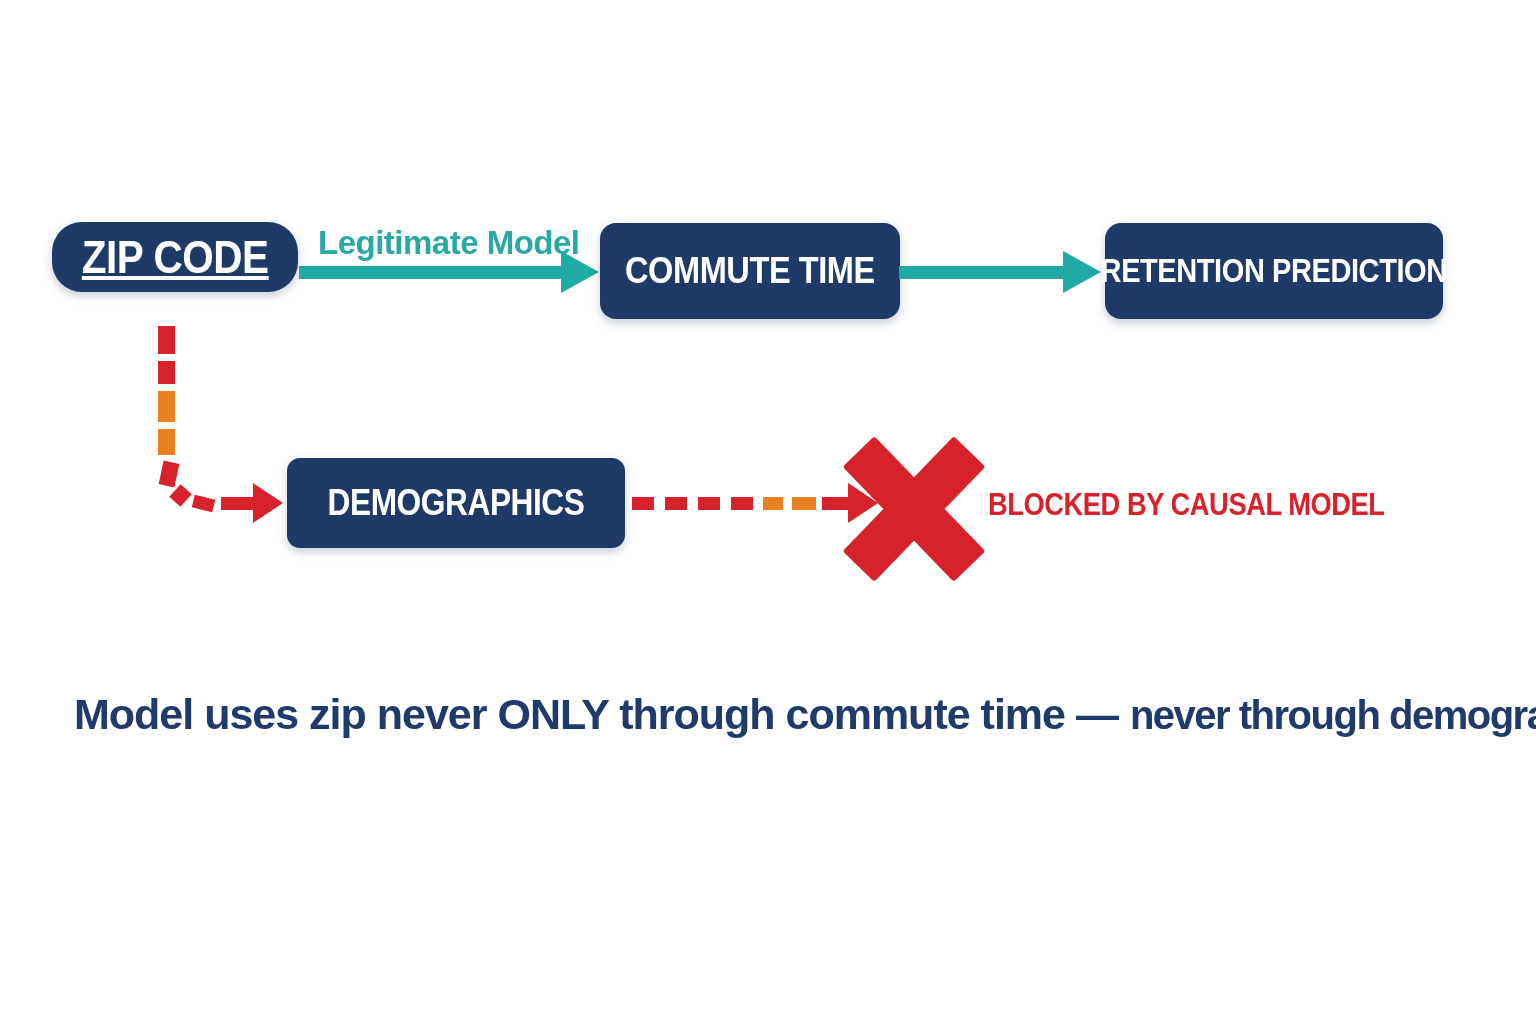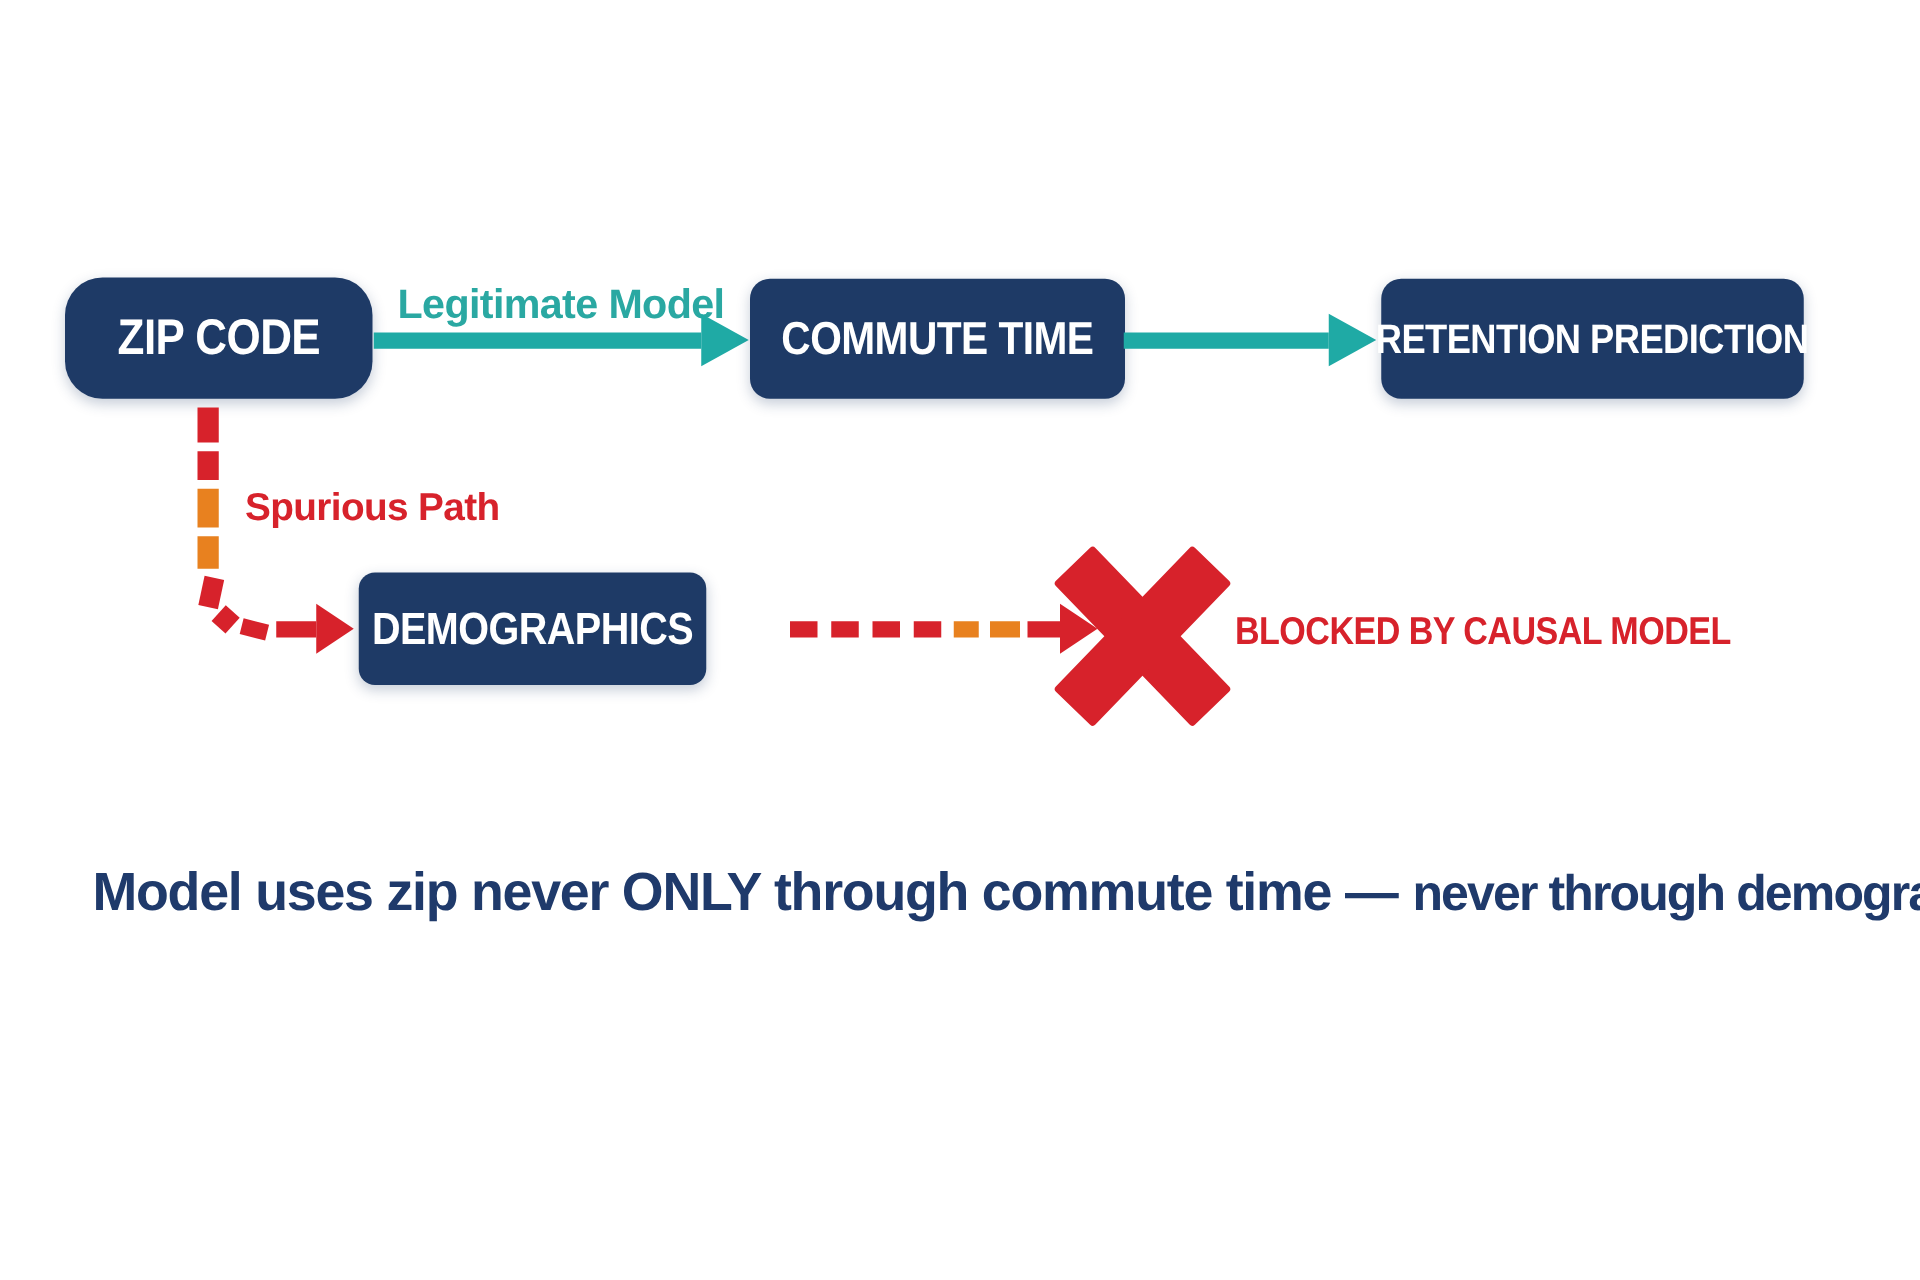--- a/index.html
+++ b/index.html
@@ -17,24 +17,24 @@
     justify-content: center;
     font-weight: 700;
     box-shadow: 0 4px 10px rgba(30,58,102,0.25);
   }
   .node .cond {
     display: inline-block;
     transform: scaleX(0.88);
     white-space: nowrap;
     letter-spacing: -0.5px;
   }
-  #zip-box        { left: 52px;  top: 222px; width: 246px; height: 97px; border-radius: 30px; font-size: 40px; }
+  #zip-box        { left: 52px;  top: 222px; width: 246px; height: 70px; border-radius: 30px; font-size: 46px; text-decoration: underline; }
   #commute-box    { left: 600px; top: 223px; width: 300px; height: 96px; border-radius: 16px; font-size: 37px; }
   #retention-box  { left: 1105px;top: 223px; width: 338px; height: 96px; border-radius: 16px; font-size: 33px; text-align: right; }
-  #demo-box       { left: 287px; top: 458px; width: 278px; height: 90px; border-radius: 13px; font-size: 36px; }
+  #demo-box       { left: 287px; top: 458px; width: 338px; height: 90px; border-radius: 13px; font-size: 36px; }
 
   
   .teal-shaft { position: absolute; height: 13px; background: #1faaa5; }
   .teal-head  { position: absolute; width: 0; height: 0;
                 border-top: 21px solid transparent; border-bottom: 21px solid transparent;
                 border-left: 38px solid #1faaa5; }
   #arrow1-shaft { left: 299px; top: 266px; width: 262px; }
   #arrow1-head  { left: 561px; top: 251px; }
   #arrow2-shaft { left: 899px; top: 266px; width: 164px; }
   #arrow2-head  { left: 1063px; top: 251px; }
@@ -119,21 +119,20 @@
   <div class="dash" id="vd1"></div>
   <div class="dash" id="vd2"></div>
   <div class="dash orange" id="vd3"></div>
   <div class="dash orange" id="vd4"></div>
   <div class="dash" id="vd5"></div>
   <div class="dash" id="vd6"></div>
   <div class="dash" id="vd7"></div>
   <div class="red-shaft" id="spur-shaft"></div>
   <div class="red-head" id="spur-head"></div>
 
-  <div class="edge-label" id="spurious-label">Spurious Path</div>
 
   <div class="node" id="demo-box">
     <span class="cond">DEMOGRAPHICS</span>
   </div>
 
   <div class="hdash" id="hd1"></div>
   <div class="hdash" id="hd2"></div>
   <div class="hdash" id="hd3"></div>
   <div class="hdash" id="hd4"></div>
   <div class="hdash orange" id="hd5"></div>

